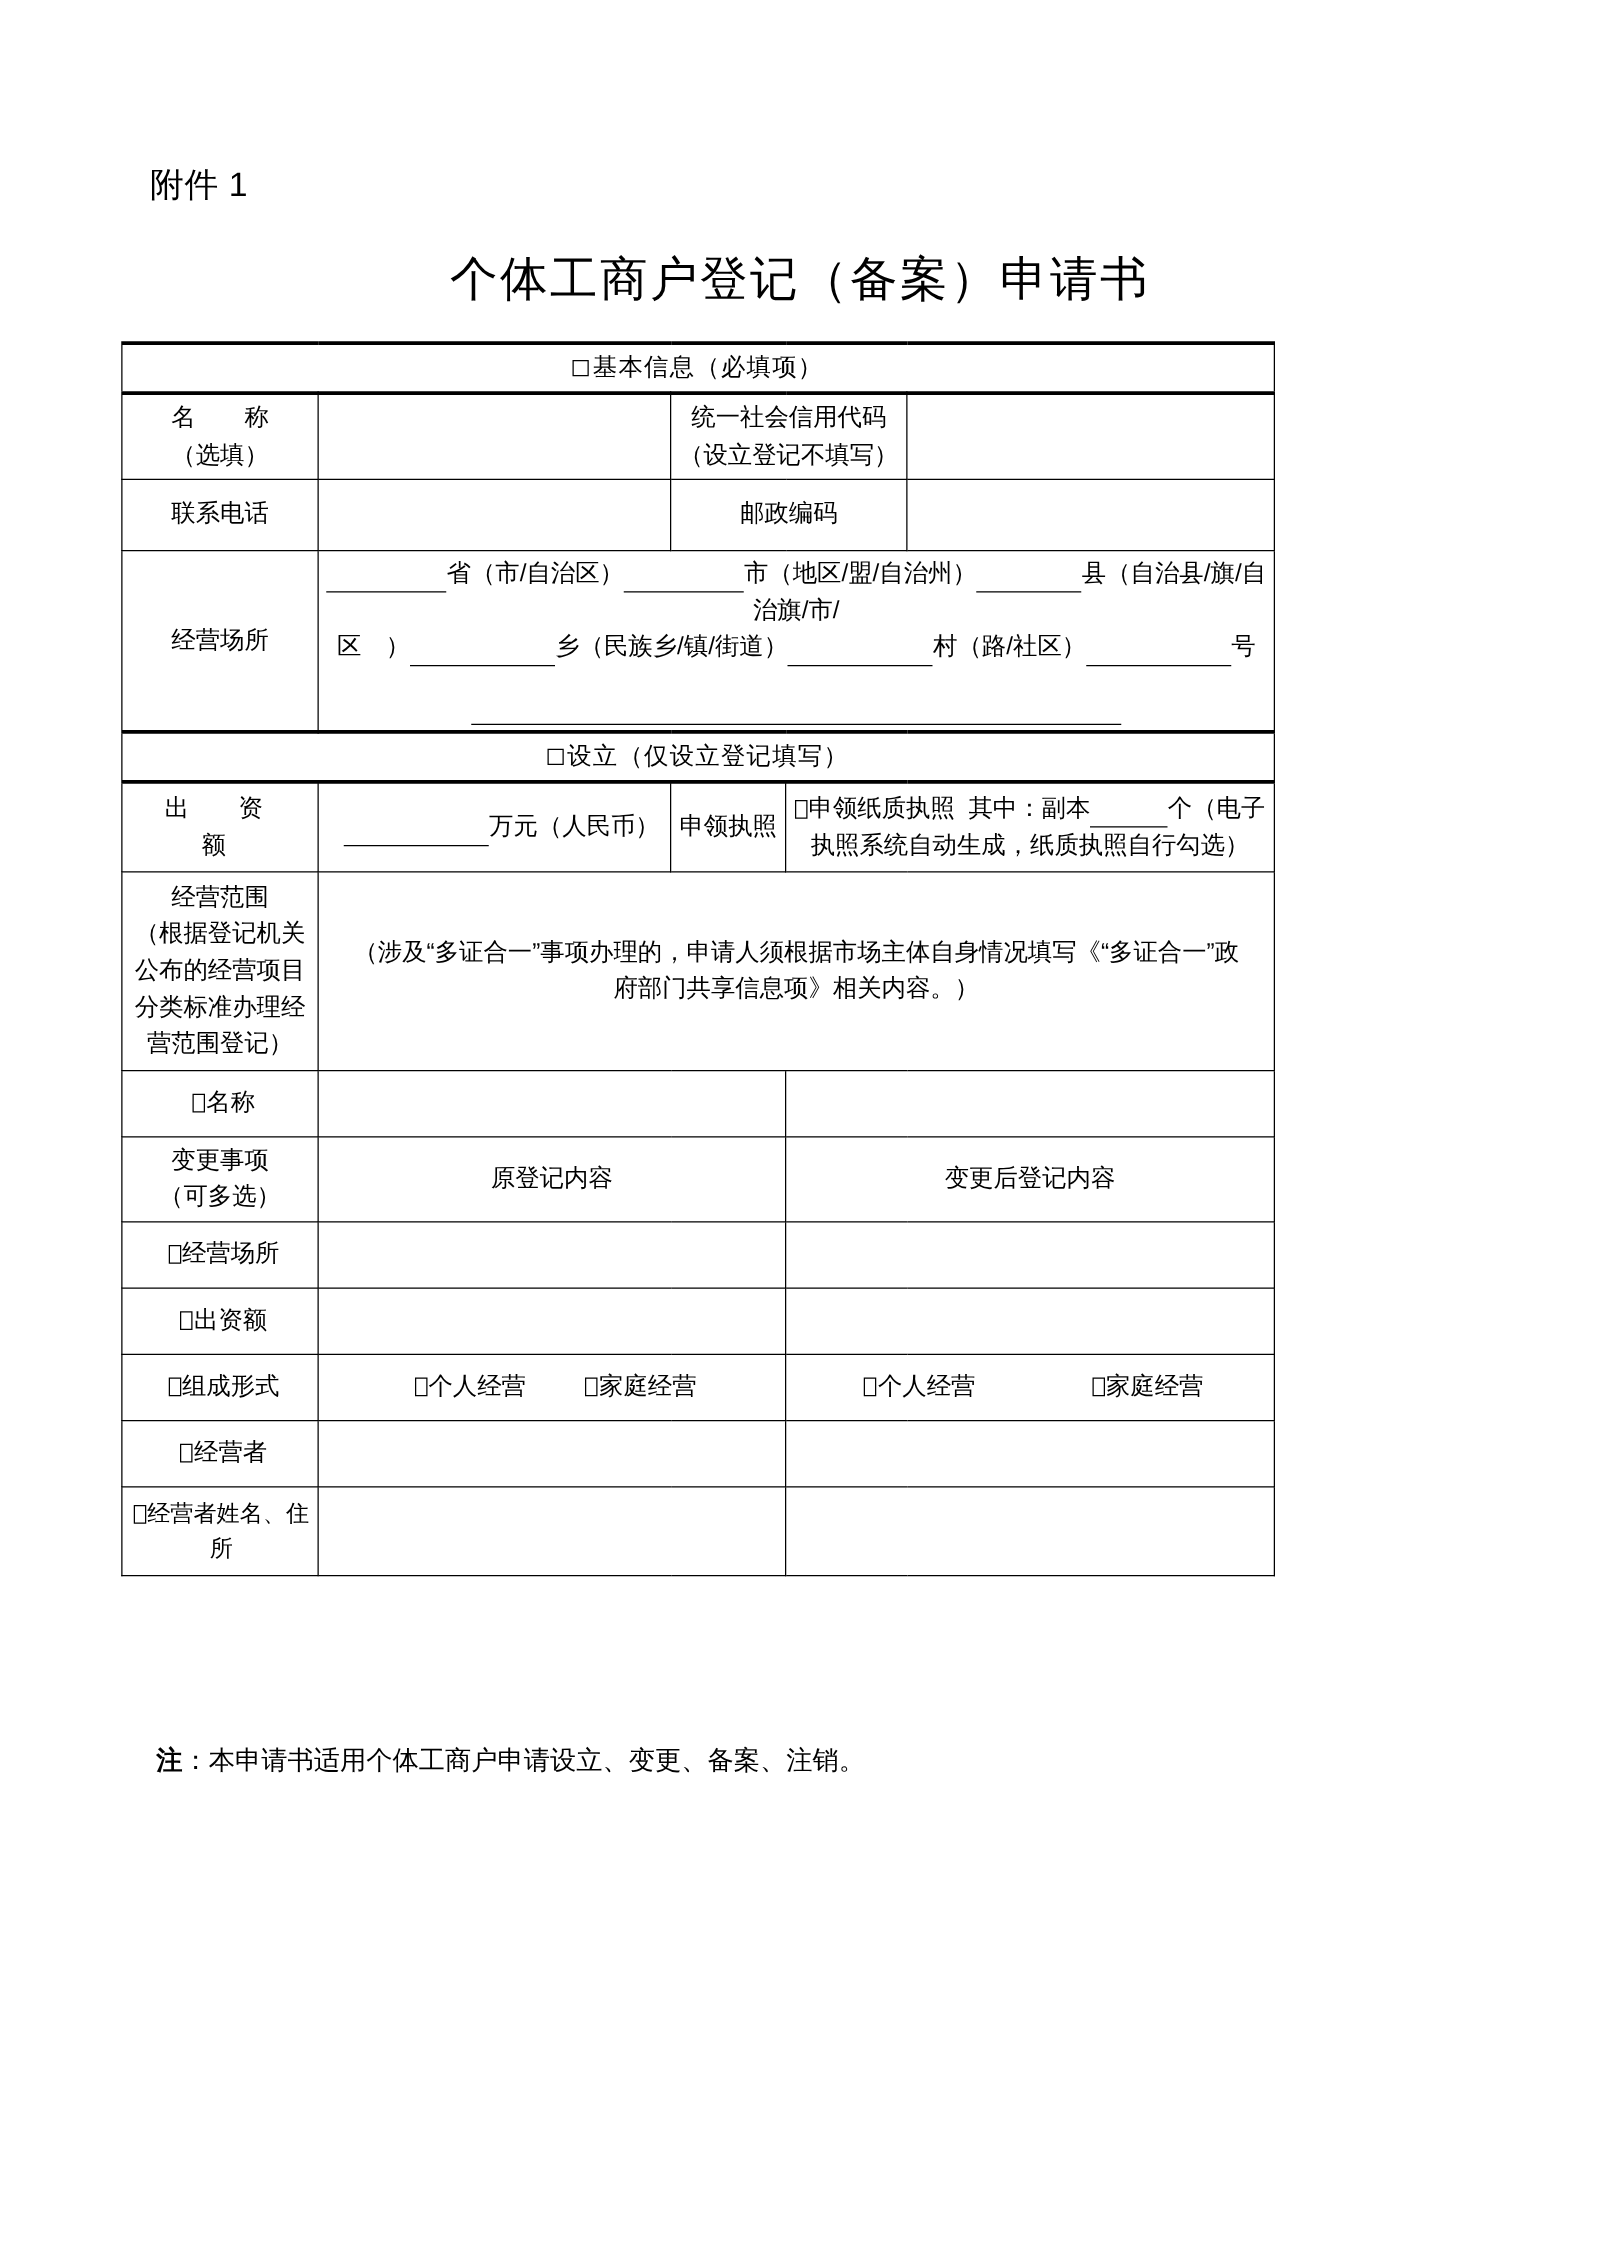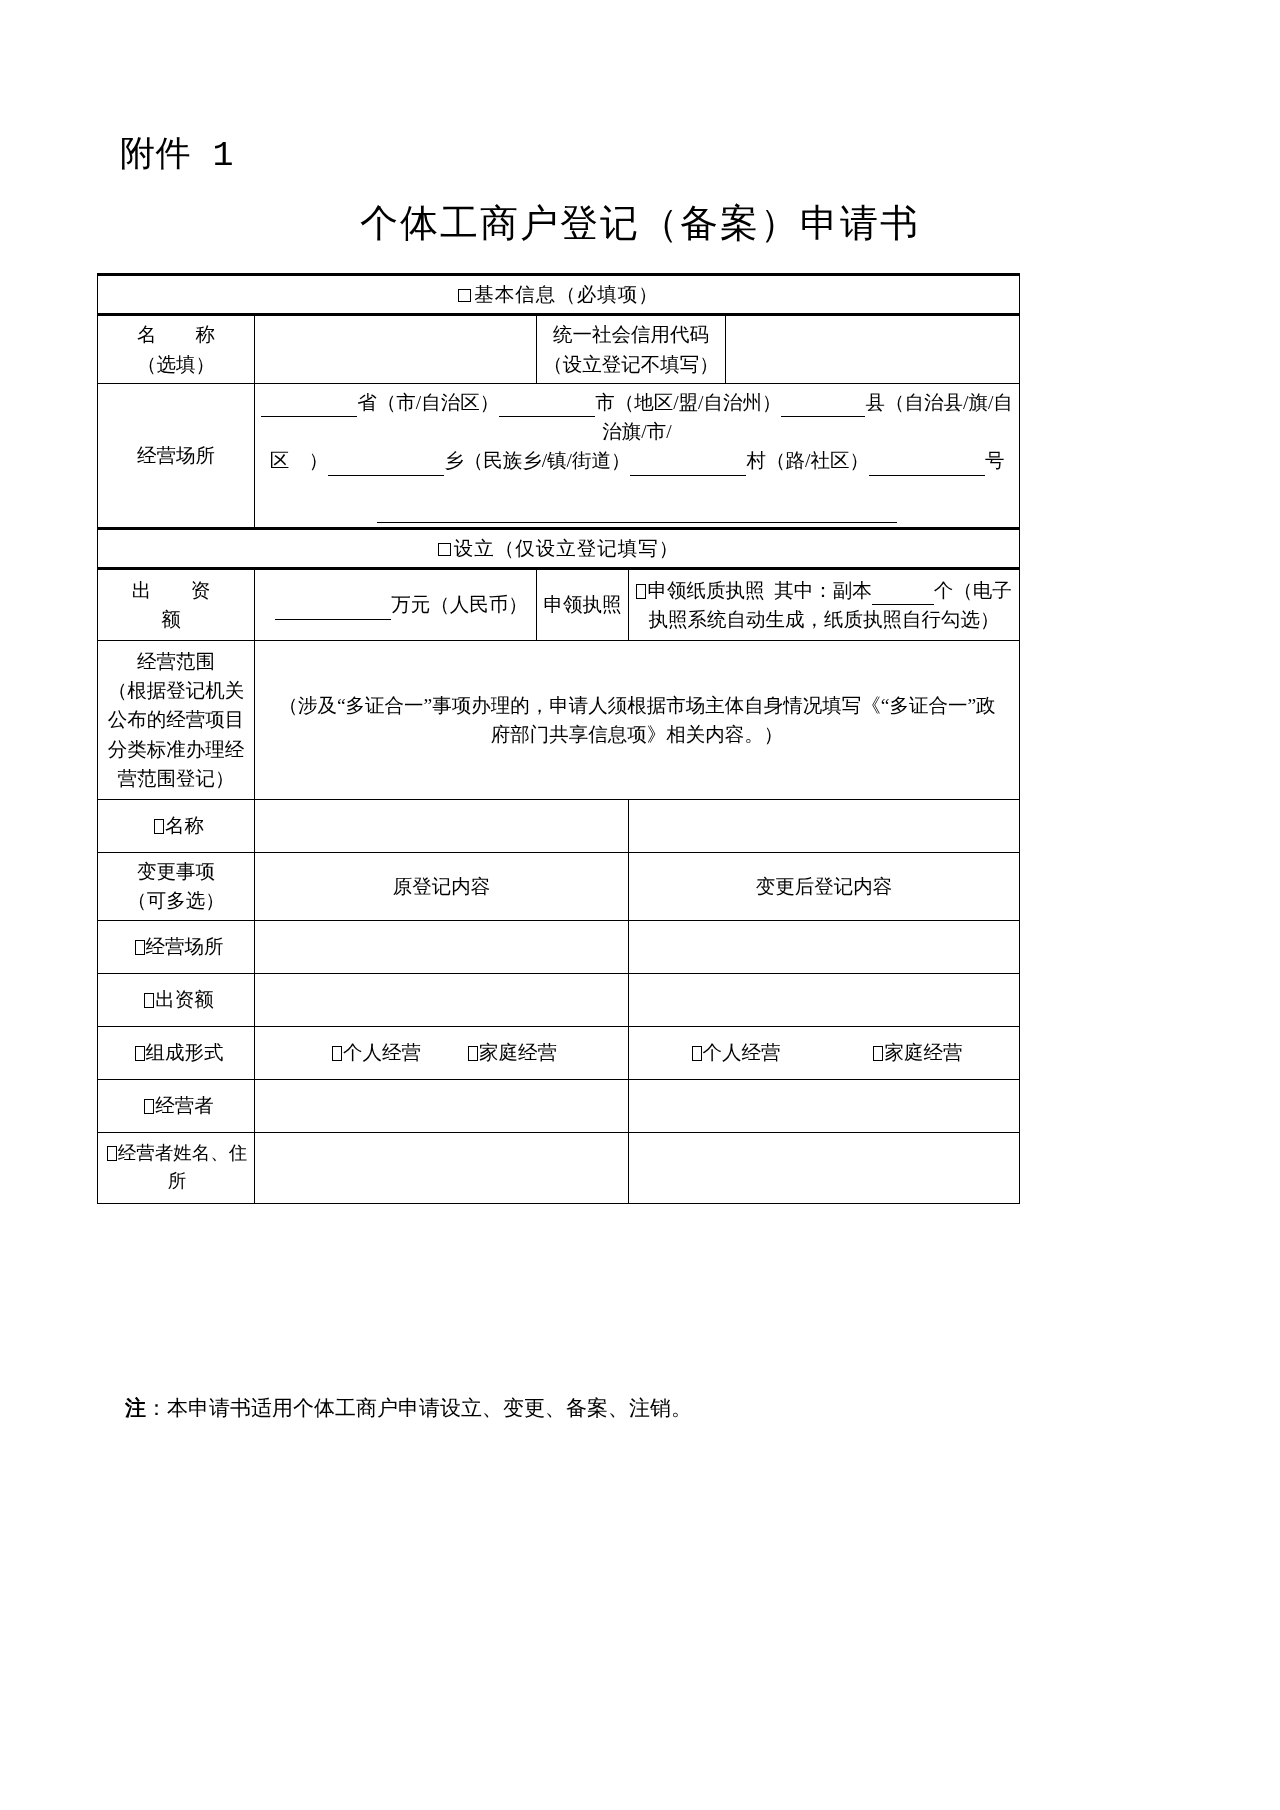--- a/index.html
+++ b/index.html
@@ -19,23 +19,23 @@
     position: relative;
     width: 1280px;
     height: 1810px;
     box-sizing: border-box;
     padding: 0;
   }
   .attachment-label {
     position: absolute;
     left: 120px;
     top: 130px;
-    font-size: 35px;
+    font-size: 27px;
     letter-spacing: 0.5px;
-    font-family: Liberation Mono, monospace;
+    font-family: Liberation Sans, sans-serif;
     text-align: right;
   }
   .doc-title {
     position: absolute;
     left: 0;
     right: 0;
     top: 198px;
     text-align: center;
     font-size: 38px;
     letter-spacing: 2px;
@@ -50,21 +50,21 @@
     border-collapse: collapse;
     table-layout: fixed;
   }
   table.form td {
     border: 1.6px solid #000;
     padding: 4px 6px;
     font-size: 19.5px;
     line-height: 1.5;
     vertical-align: middle;
     text-align: center;
-    font-family: Liberation Serif, serif;
+    font-family: Liberation Sans, sans-serif;
   }
   .sec-head {
     font-family: "DejaVu Sans", "Liberation Sans", sans-serif;
     font-size: 27px;
     letter-spacing: 1px;
     text-align: center;
     padding: 10px 0 12px 0;
     border-top-width: 3px !important;
     border-bottom-width: 3px !important;
   }
@@ -155,20 +155,26 @@
         <div>（选填）</div>
       </td>
       <td></td>
       <td class="lbl" colspan="2">
         <div>统一社会信用代码</div>
         <div>（设立登记不填写）</div>
       </td>
       <td></td>
     </tr>
 
+    <tr>
+      <td class="lbl" style="height:48px">联系电话</td>
+      <td></td>
+      <td class="lbl" colspan="2">邮政编码</td>
+      <td></td>
+    </tr>
 
     <tr>
       <td class="lbl">经营场所</td>
       <td class="addr" colspan="4">
         <span class="ul u-90"></span><span>省（市/自治区）</span><span class="ul u-90"></span><span>市（地区/盟/自治州）</span><span class="ul u-80"></span><span>县（自治县/旗/自治旗/市/</span><br>
         <span>区　）</span><span class="ul u-110"></span><span>乡（民族乡/镇/街道）</span><span class="ul u-110"></span><span>村（路/社区）</span><span class="ul u-110"></span><span>号</span>
         <span class="addr-last-line"><span class="ul u-long"></span></span>
       </td>
     </tr>
 

